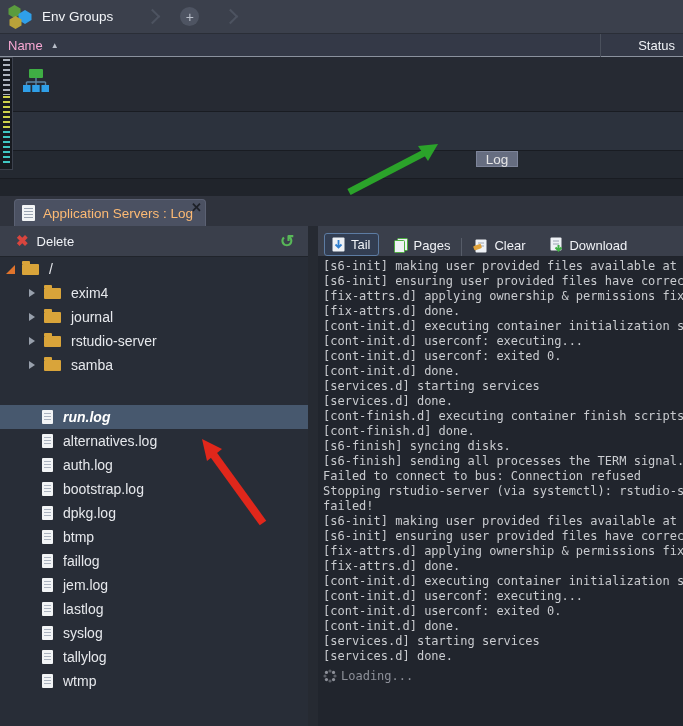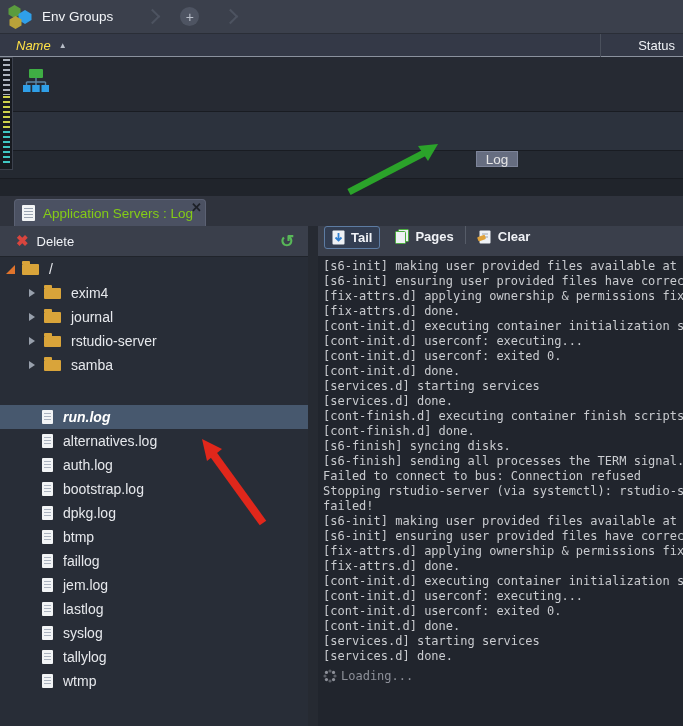--- a/index.html
+++ b/index.html
@@ -17,21 +17,21 @@
   .crumb-sep { width:11px; height:11px; border-top:2px solid #4d5360; border-right:2px solid #4d5360;
                transform:rotate(45deg); margin-left:34px; }
   .crumb-sep.second { margin-left:26px; }
   .plus-btn { width:19px; height:19px; border-radius:50%; background:#4e5462; margin-left:22px;
               display:flex; align-items:center; justify-content:center; color:#b9bfca;
               font-size:14px; line-height:1; }
 
   
   .list-header { position:absolute; left:0; top:34px; width:683px; height:23px; background:#343947;
                  border-bottom:1px solid #8b929e; display:flex; align-items:center; }
-  .hdr-name { margin-left:16px; color:#fde047;font-style:italic; }
+  .hdr-name { margin-left:8px; color:#f9a8d4; }
   .sort-ic { margin-left:8px; font-size:8px; color:#b8bec8; }
   .hdr-sep { position:absolute; left:600px; top:0; width:1px; height:23px; background:#4a505c; }
   .hdr-status { position:absolute; right:8px; color:#f0f2f6; }
 
   
   .env-row { position:absolute; left:0; top:57px; width:683px; height:55px; background:#262a33;
              border-bottom:1px solid #191c22; }
   .task-strip { position:absolute; left:0; top:57px; width:13px; height:113px; background:#171a20;
                 border:1px solid #3c414d; border-left:none; z-index:5; }
   .task-strip .seg { width:7px; margin:1px auto 0 auto; }
@@ -69,28 +69,28 @@
   .node-ic { position:absolute; left:66px; top:157px; width:17px; height:15px; background:#6b7280;
              border-radius:3px; display:flex; align-items:center; justify-content:center; gap:2px; }
   .node-ic i { width:2px; height:9px; background:#e8eaee; display:block; }
   .node-label { position:absolute; left:92px; top:158px; color:#9ba3b0; font-size:13px; }
 
   
   .tab-strip { position:absolute; left:0; top:196px; width:683px; height:30px; background:#2f333d; }
   .tab { position:absolute; left:14px; top:3px; width:192px; height:27px; background:#4b5162;
          border:1px solid #5b6173; border-bottom:none; border-radius:4px 4px 0 0;
          display:flex; align-items:center; }
-  .tab-label { margin-left:8px; color:#84cc16; font-size:13.5px; }
+  .tab-label { margin-left:8px; color:#fdba74; font-size:13.5px; }
   .tab-close { position:absolute; right:3px; top:0px; color:#1d2027; font-weight:bold; font-size:13px; }
 
   
   .tb-left { position:absolute; left:0; top:226px; width:308px; height:31px; background:#3a3f4b;
              border-bottom:1px solid #20242b; display:flex; align-items:center; }
   .tb-right { position:absolute; left:318px; top:226px; width:365px; height:31px; background:#3a3f4b;
-              border-bottom:1px solid #20242b; display:flex; align-items:flex-start;font-weight:bold; }
+              border-bottom:1px solid #20242b; display:flex; align-items:flex-end; }
   .del-x { color:#d8453e; font-weight:bold; font-size:15px; margin-left:16px; }
   .del-label { margin-left:8px; color:#f0f2f6; }
   .tb-spacer { flex:1; }
   .refresh-ic { margin-right:14px; color:#58b858; font-size:17px; font-weight:bold; transform:scaleX(-1); }
   .tbtn { display:flex; align-items:center; gap:6px; padding:3px 7px; border-radius:3px; color:#f0f2f6; }
   .tbtn.active { background:#333e52; border:1px solid #5d7ca3; }
   .tb-div { width:1px; height:18px; background:#565c68; margin:0 4px; }
 
   
   .tree-panel { position:absolute; left:0; top:257px; width:308px; height:469px; background:#282d37;
@@ -298,20 +298,28 @@
     <span class="tb-div"></span>
     <span class="tbtn">
       <svg width="15" height="15">
           <rect x="2.5" y="1.5" width="11" height="13" rx="1" fill="#eef1f5"></rect>
           <path d="M5 5 h6 M5 8 h6" stroke="#9aa4b2" stroke-width="1"></path>
           <rect x="0.5" y="7" width="8" height="4.5" rx="1" fill="#e0a23a" transform="rotate(-20 4 9)"></rect>
         </svg>
       <span>Clear</span>
     </span>
     <span style="width:10px"></span>
+    <span class="tbtn">
+      <svg width="14" height="16">
+          <rect x="1.5" y="0.5" width="11" height="13" rx="1" fill="#eef1f5"></rect>
+          <path d="M4 4 h6 M4 7 h6" stroke="#9aa4b2" stroke-width="1"></path>
+          <path d="M9.5 8 v4.5 M6.5 10.5 L9.5 13.5 L12.5 10.5" stroke="#3fae44" stroke-width="2" fill="none"></path>
+        </svg>
+      <span>Download</span>
+    </span>
   </div>
 
   <div class="v-split"></div>
   <div class="tree-panel" id="treePanel">
       <div class="tree-row">
         <span class="exp-open"></span>
         <span class="folder" style="margin-left: 7px;"></span>
         <span class="tlabel">/</span>
       </div>
       <div class="tree-row">

